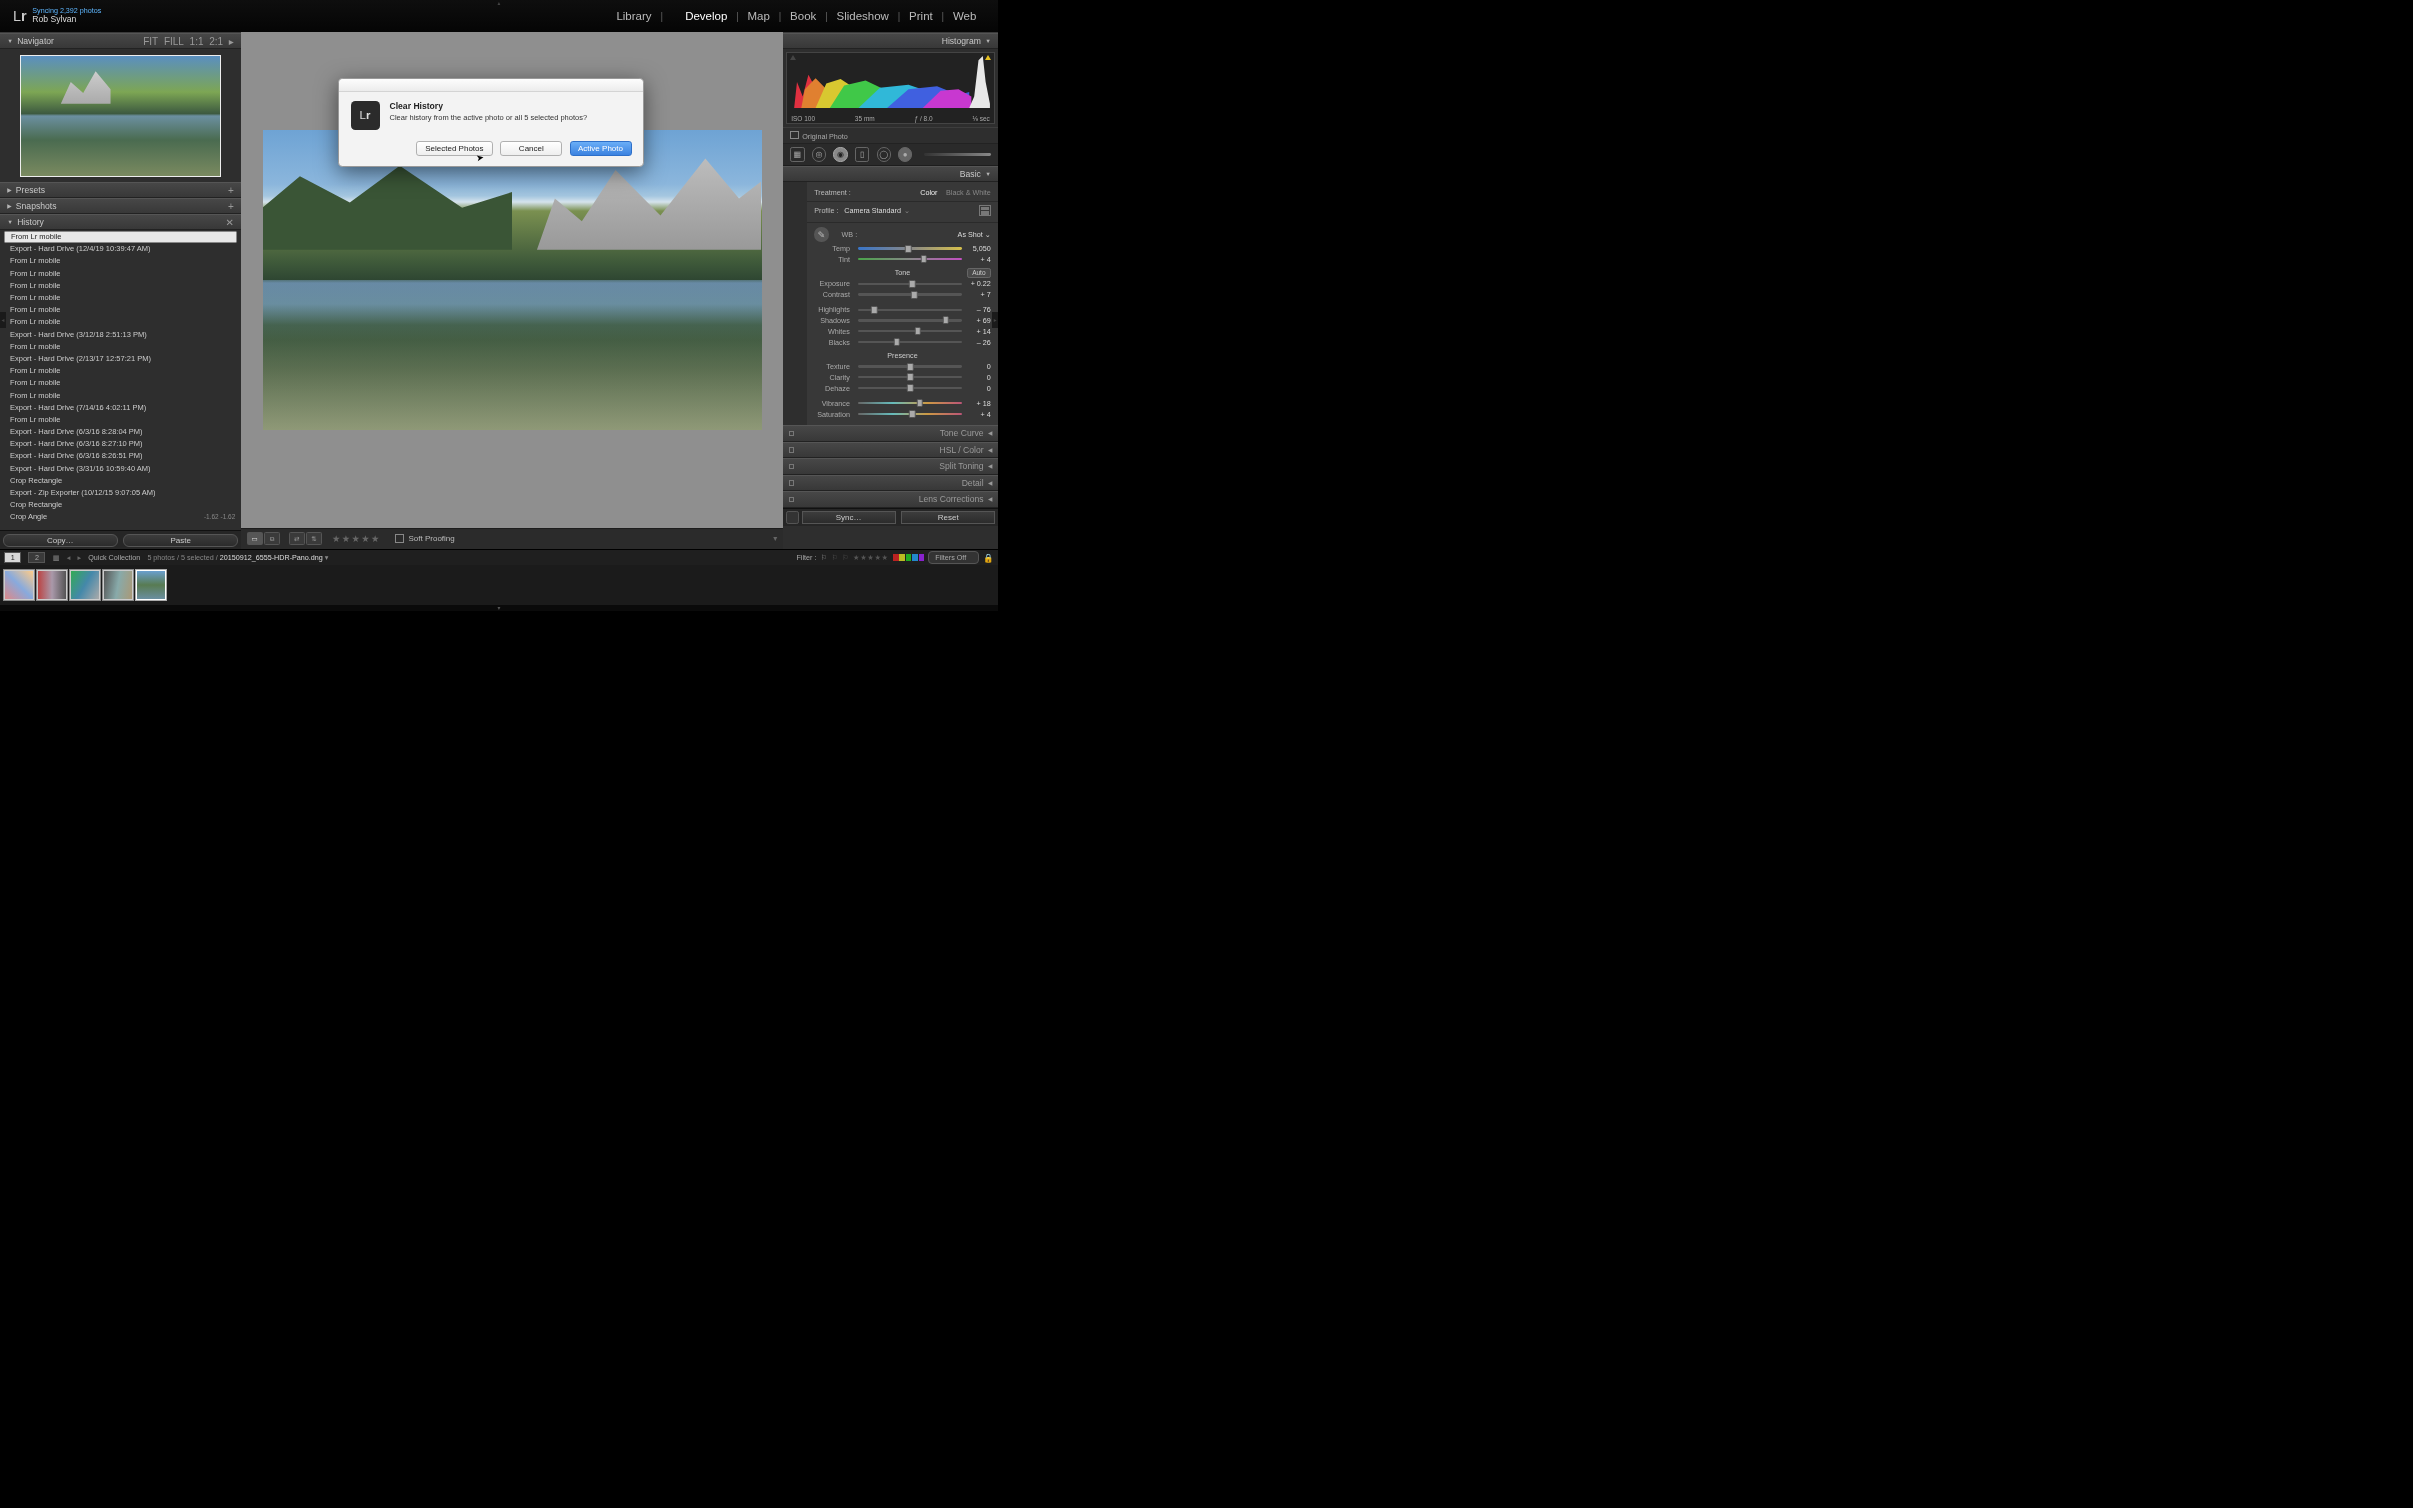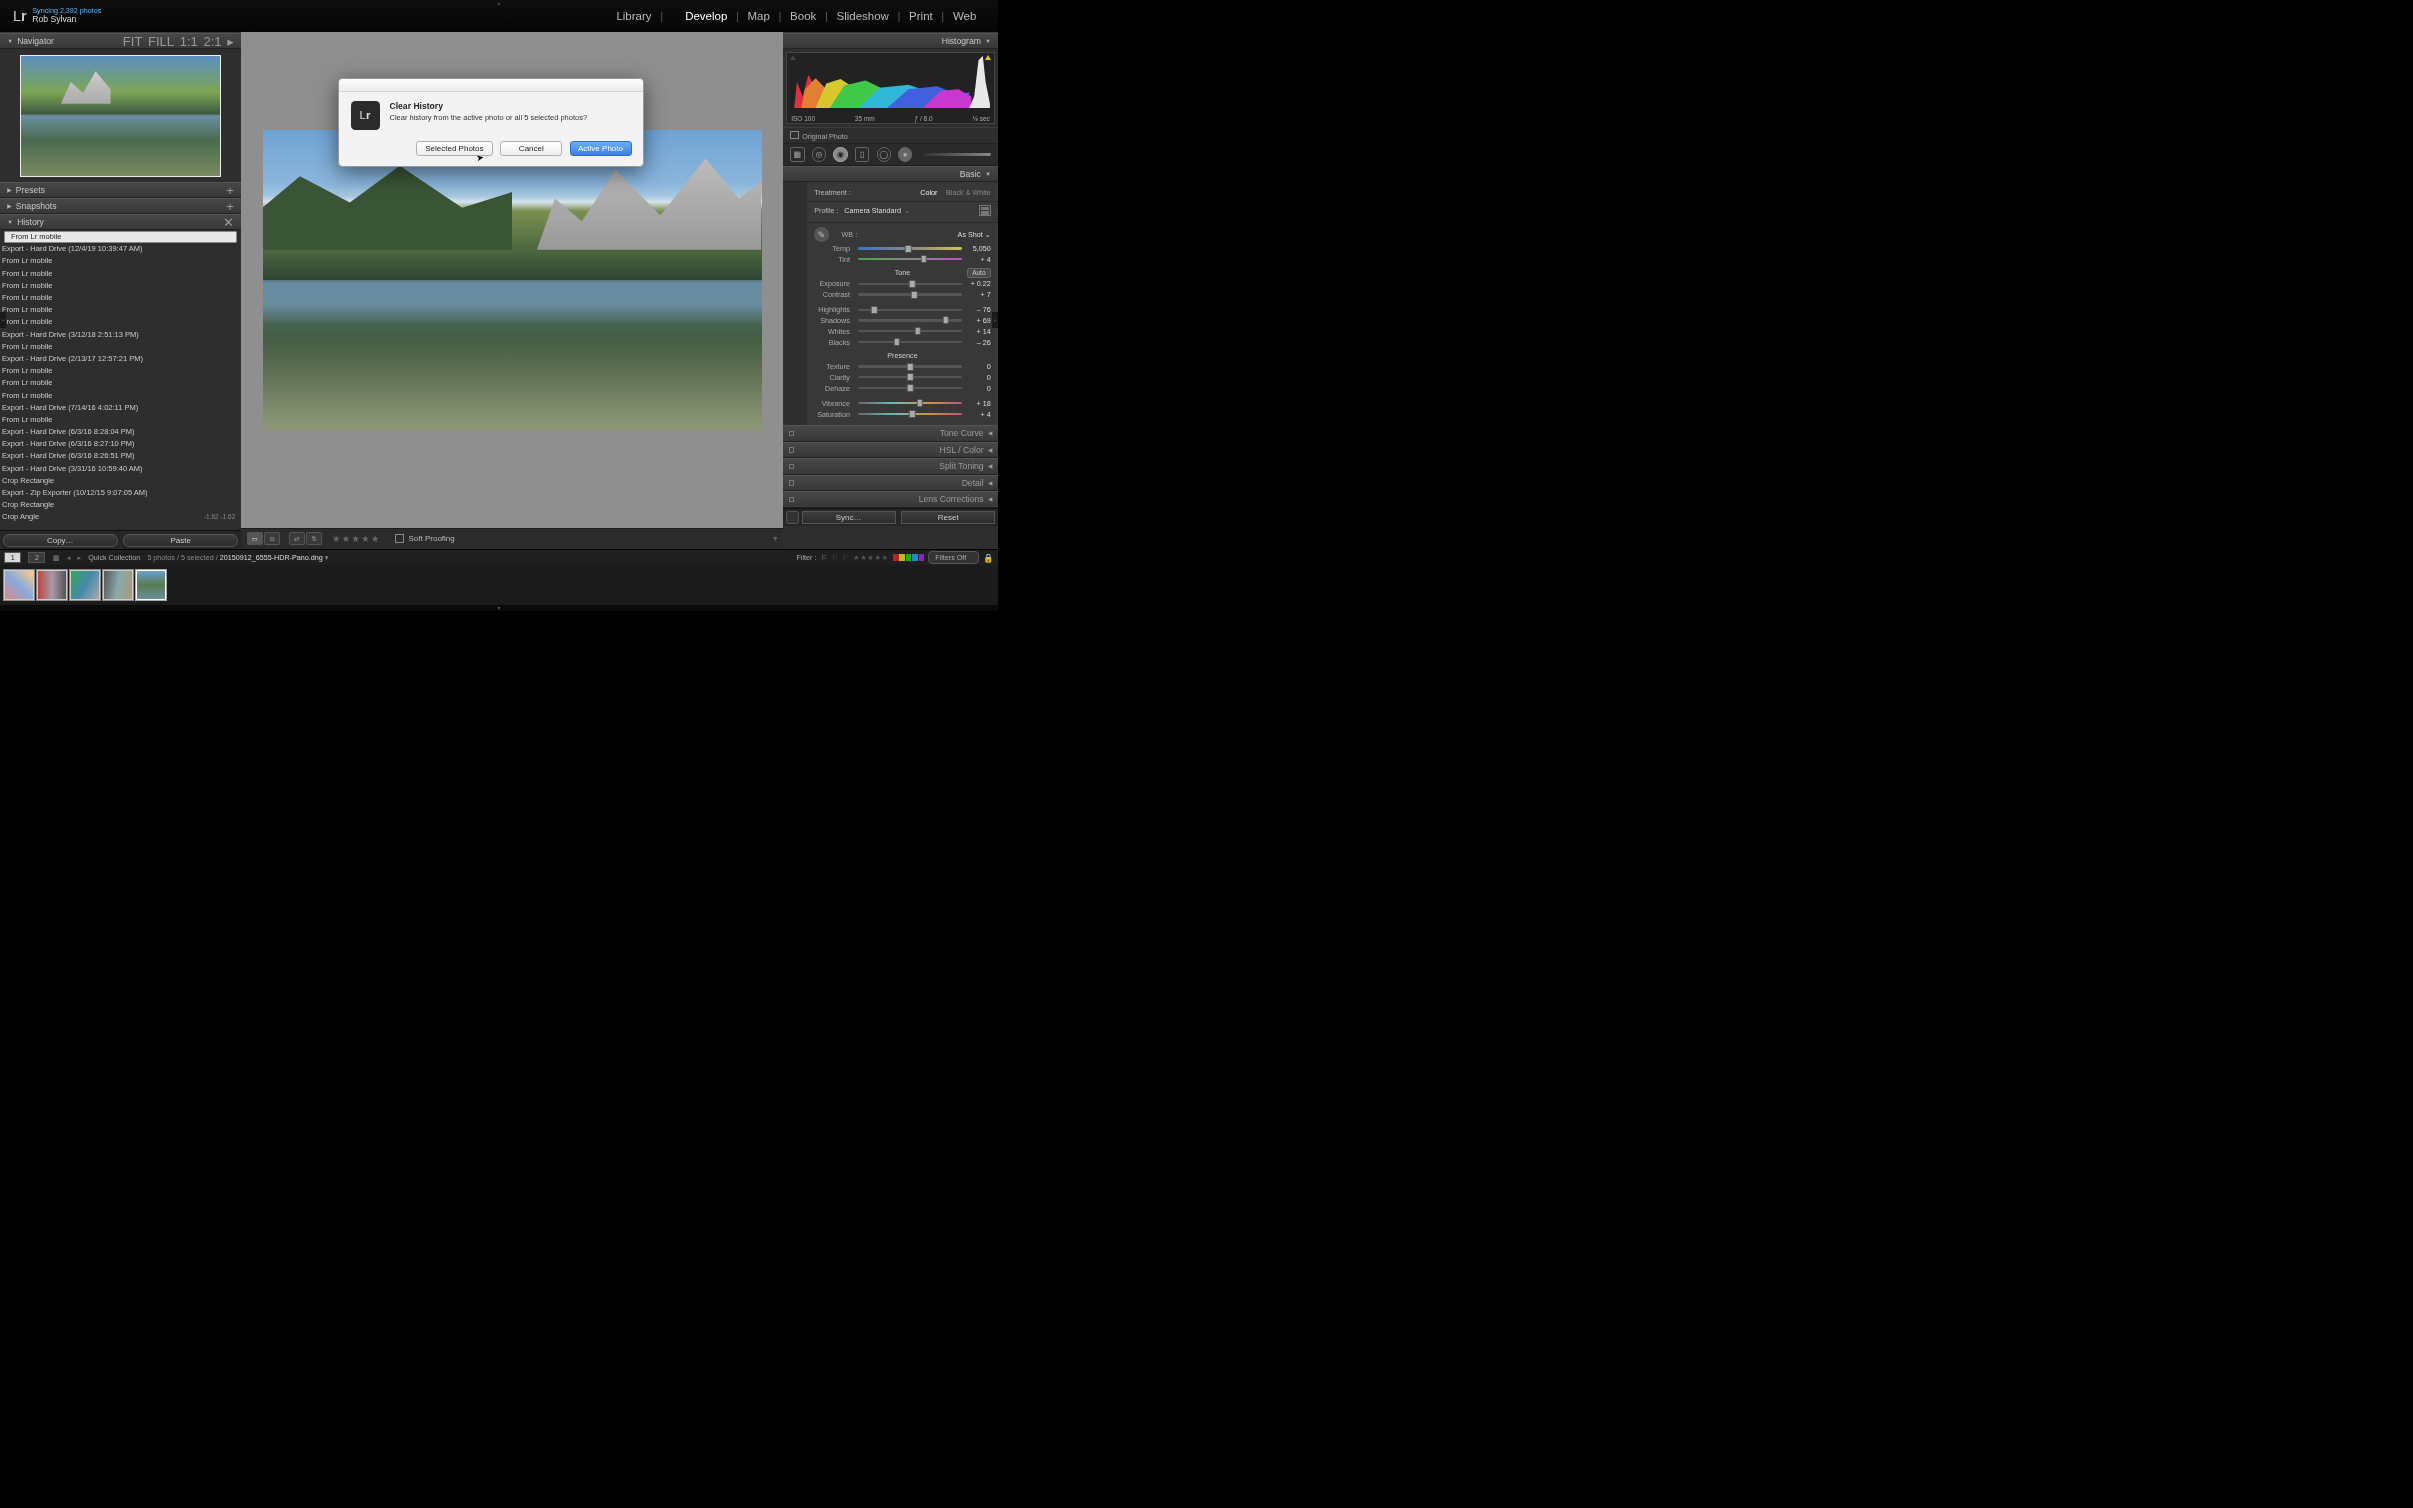--- a/index.html
+++ b/index.html
@@ -38,34 +38,34 @@
   .main{display:flex;height:517px;}
   .panel-left{width:241px;background:var(--panel);display:flex;flex-direction:column;border-top:0.7px solid #3a3a3a;}
   .panel-right{width:215px;background:var(--panel);display:flex;flex-direction:column;border-top:0.7px solid #3a3a3a;}
   .center{flex:1;background:#8f8f8f;position:relative;display:flex;flex-direction:column;}
   .center-image-area{flex:1;display:flex;align-items:center;justify-content:center;padding:0 4.3px;}
   .center-toolbar{height:21.5px;background:#2b2b2b;display:flex;align-items:center;padding:0 5.7px;gap:4.3px;border-top:0.7px solid #1d1d1d;}
   
   
   .section-hdr{display:flex;align-items:center;height:16px;padding:0 7.2px;background:linear-gradient(var(--header-grad-top),var(--header-grad-bot));border-top:0.7px solid #555;border-bottom:0.7px solid #222;font-size:8.6px;color:var(--text);}
   .section-hdr .tri{margin-right:4.3px;font-size:5.7px;opacity:.85;}
-  .section-hdr .tail{margin-left:auto;display:flex;gap:5.7px;color:#999;font-size:13px;}
+  .section-hdr .tail{margin-left:auto;display:flex;gap:5.7px;color:#999;font-size:10px;}
   .section-hdr .tail span{cursor:pointer;}
   .section-hdr.right{justify-content:flex-end;padding-left:39px;}
   .section-hdr.right .title{order:1;}
   .section-hdr.right .tri{order:2;margin-left:4.3px;margin-right:0;}
   
   
   .nav-thumb{padding:5.7px;display:flex;justify-content:center;}
   .nav-thumb .thumb{width:201px;height:122px;border:1.4px solid #eee;background:linear-gradient(#5a8fc0 0%,#7da654 30%,#3d5a40 48%,#6b8fa0 50%,#4a6b50 70%,#7a8a60 100%);position:relative;}
   .nav-thumb .thumb::after{content:"";position:absolute;left:20%;top:10%;width:25%;height:30%;background:linear-gradient(#d0d0d0,#aaa);clip-path:polygon(0 100%,20% 40%,45% 70%,70% 10%,100% 60%,100% 100%);}
   
   
   .history{flex:1;overflow:hidden;background:var(--panel);}
-  .history-item{height:12.2px;line-height:12.2px;padding:0 2px;font-size:7.5px;color:#ccc;white-space:nowrap;overflow:hidden;cursor:pointer;position:relative;}
+  .history-item{height:12.2px;line-height:12.2px;padding:0 10px;font-size:7.5px;color:#ccc;white-space:nowrap;overflow:hidden;cursor:pointer;position:relative;}
   .history-item.sel{background:#e8e8e8;color:#222;border:0.7px solid #888;border-radius:1.4px;margin:0.7px 4.3px;padding:0 5.7px;height:11.5px;line-height:10px;}
   .history-item .vals{position:absolute;right:5.7px;font-size:6.5px;color:#888;}
   
   
   .left-btns{display:flex;height:18.7px;background:#262626;border-top:0.7px solid #111;}
   .left-btns button{flex:1;margin:2.2px 2.9px;background:linear-gradient(#3c3c3c,#2c2c2c);border:0.7px solid #555;border-radius:6px;color:#ccc;font-size:8px;cursor:pointer;}
   
   
   .histo{height:72px;background:#222;position:relative;margin:2.9px;border:0.7px solid #444;}
   .histo svg{width:100%;height:55px;}

